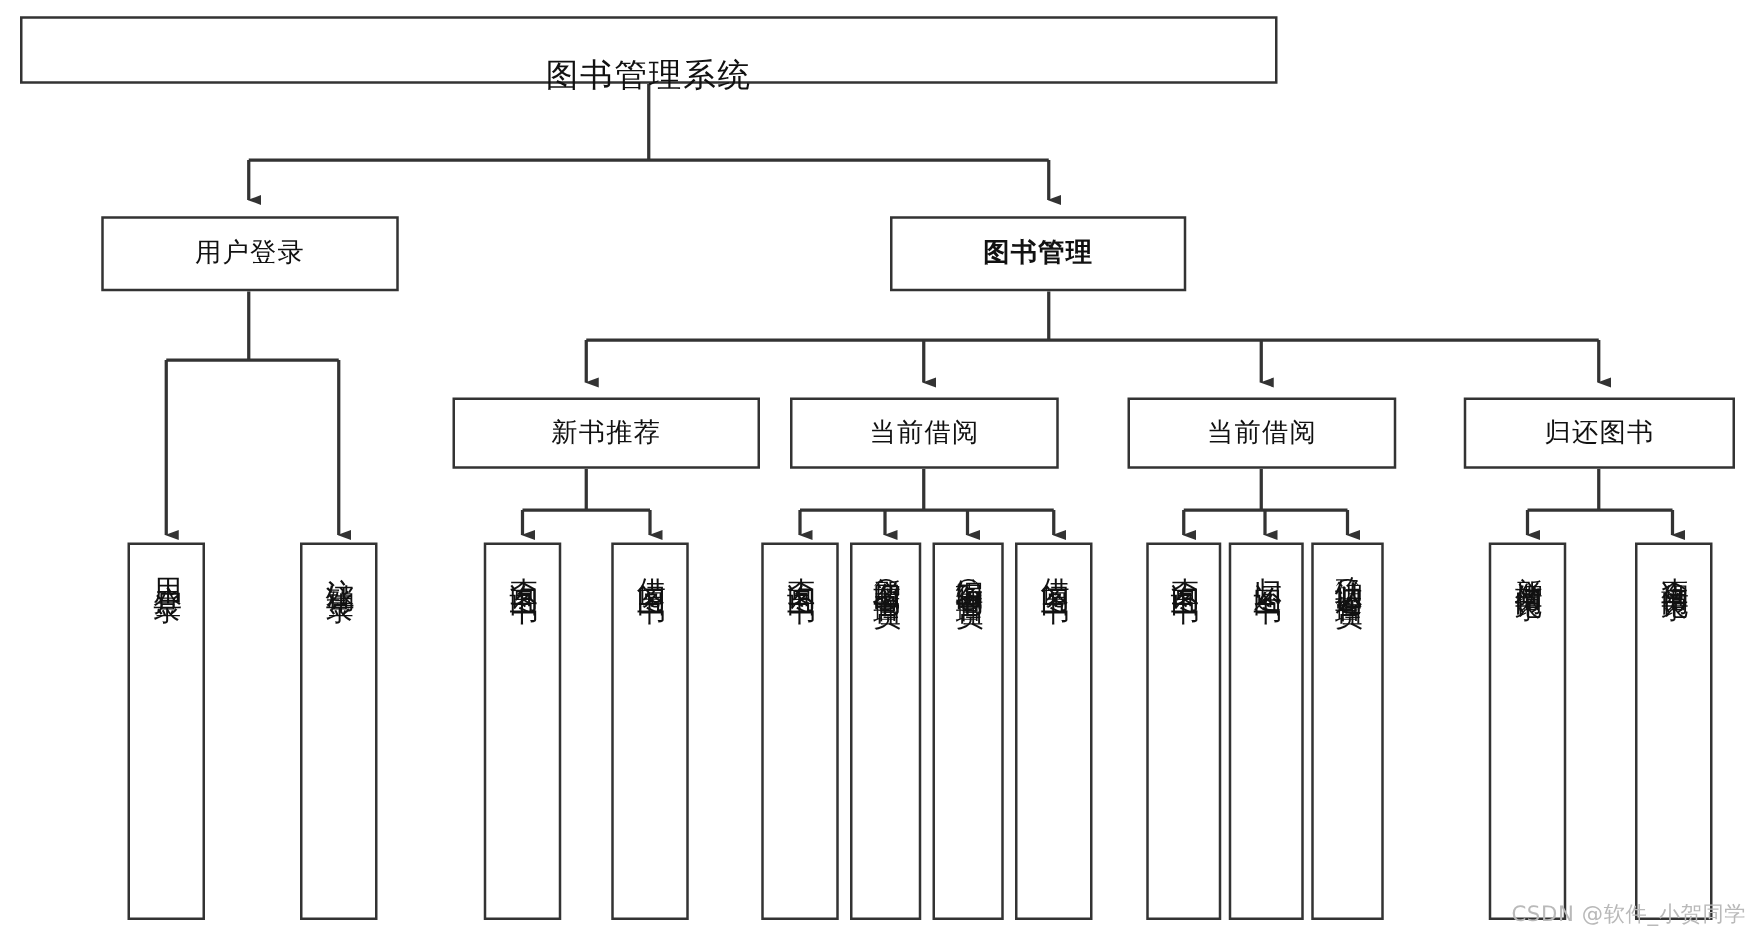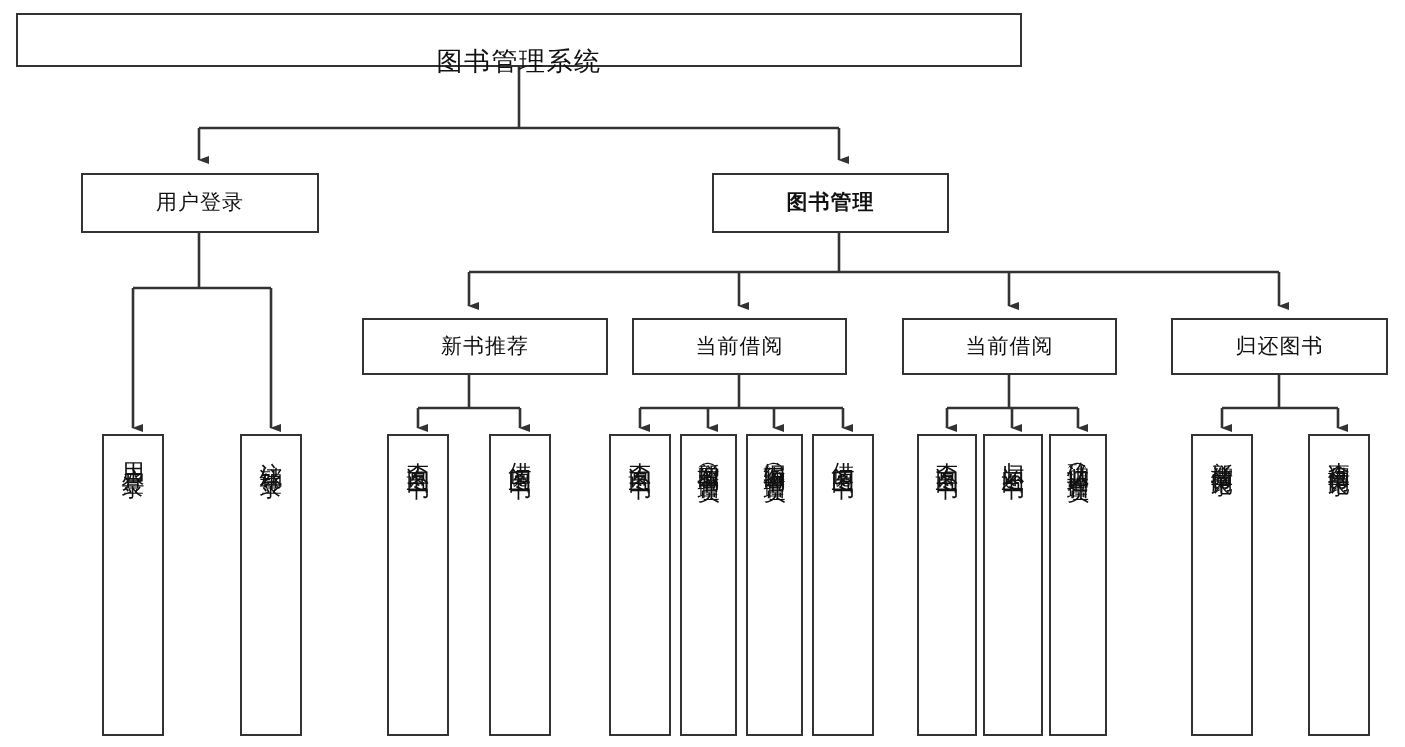--- a/index.html
+++ b/index.html
@@ -208,14 +208,15 @@
   </div>
 
   <div class="node vert tall-text" style="left:1191px; top:434px; width:62px; height:302px;">
     <span class="label">新增借阅记录</span>
   </div>
 
   <div class="node vert tall-text" style="left:1308px; top:434px; width:62px; height:302px;">
     <span class="label">查询借阅记录</span>
   </div>
 
+  <div class="watermark">CSDN @软件_小贺同学</div>
 
 </div>
 
 </body></html>

